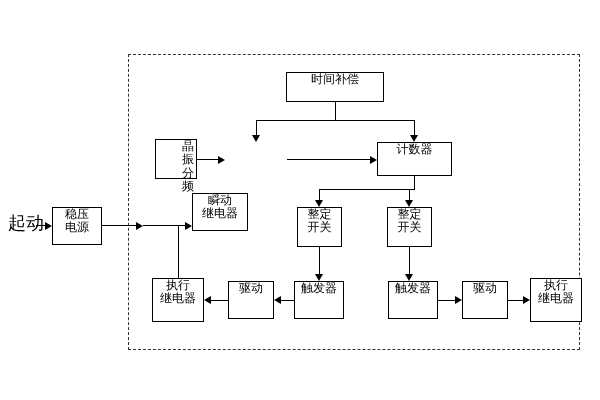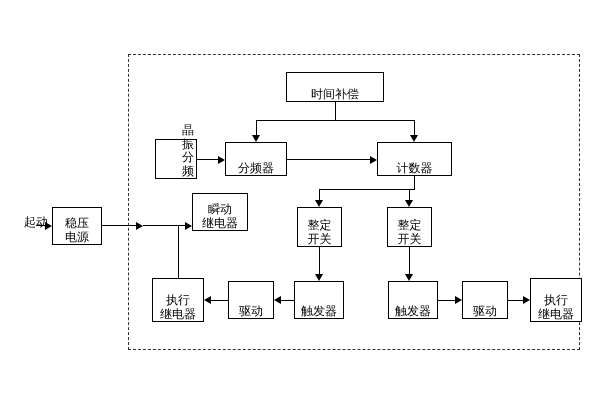--- a/index.html
+++ b/index.html
@@ -22,41 +22,41 @@
     position: absolute;
     border: 1px dashed #333333;
     box-sizing: border-box;
   }
   .node {
     position: absolute;
     box-sizing: border-box;
     border: 1px solid #000000;
     background: #ffffff;
     display: flex;
-    align-items: flex-end;
+    align-items: flex-start;
     justify-content: center;
     text-align: center;
     line-height: 1.12;
     color: #000000;
     font-size: 12px;
     letter-spacing: 0px;
     padding: 0 1px;
   }
   .node span {
     display: block;
     width: 100%;
   }
   .plain-label {
     position: absolute;
     color: #000000;
-    font-size: 12px;
+    font-size: 18px;
     line-height: 1.15;
     text-align: center;
     display: flex;
-    align-items: flex-end;
+    align-items: flex-start;
     justify-content: center;
   }
   .line {
     position: absolute;
     background: #000000;
   }
   .line.h { height: 1px; }
   .line.v { width: 1px; }
   .arrow {
     position: absolute;
@@ -102,23 +102,20 @@
 
   <div class="node" style="left:286px; top:72px; width:98px; height:30px;">
     <span>时间补偿</span>
   </div>
 
   <div class="node" style="left:155px; top:139px; width:42px; height:40px;">
     <span style="white-space:pre-line;padding-left:24px;">晶振
 分频</span>
   </div>
 
-  <div class="node" style="left:225px; top:142px; width:62px; height:34px;">
-    <span>分频器</span>
-  </div>
 
   <div class="node" style="left:377px; top:142px; width:75px; height:34px;">
     <span>计数器</span>
   </div>
 
   <div class="node" style="left:297px; top:207px; width:45px; height:40px;">
     <span style="white-space:pre-line;">整定
 开关</span>
   </div>
 

